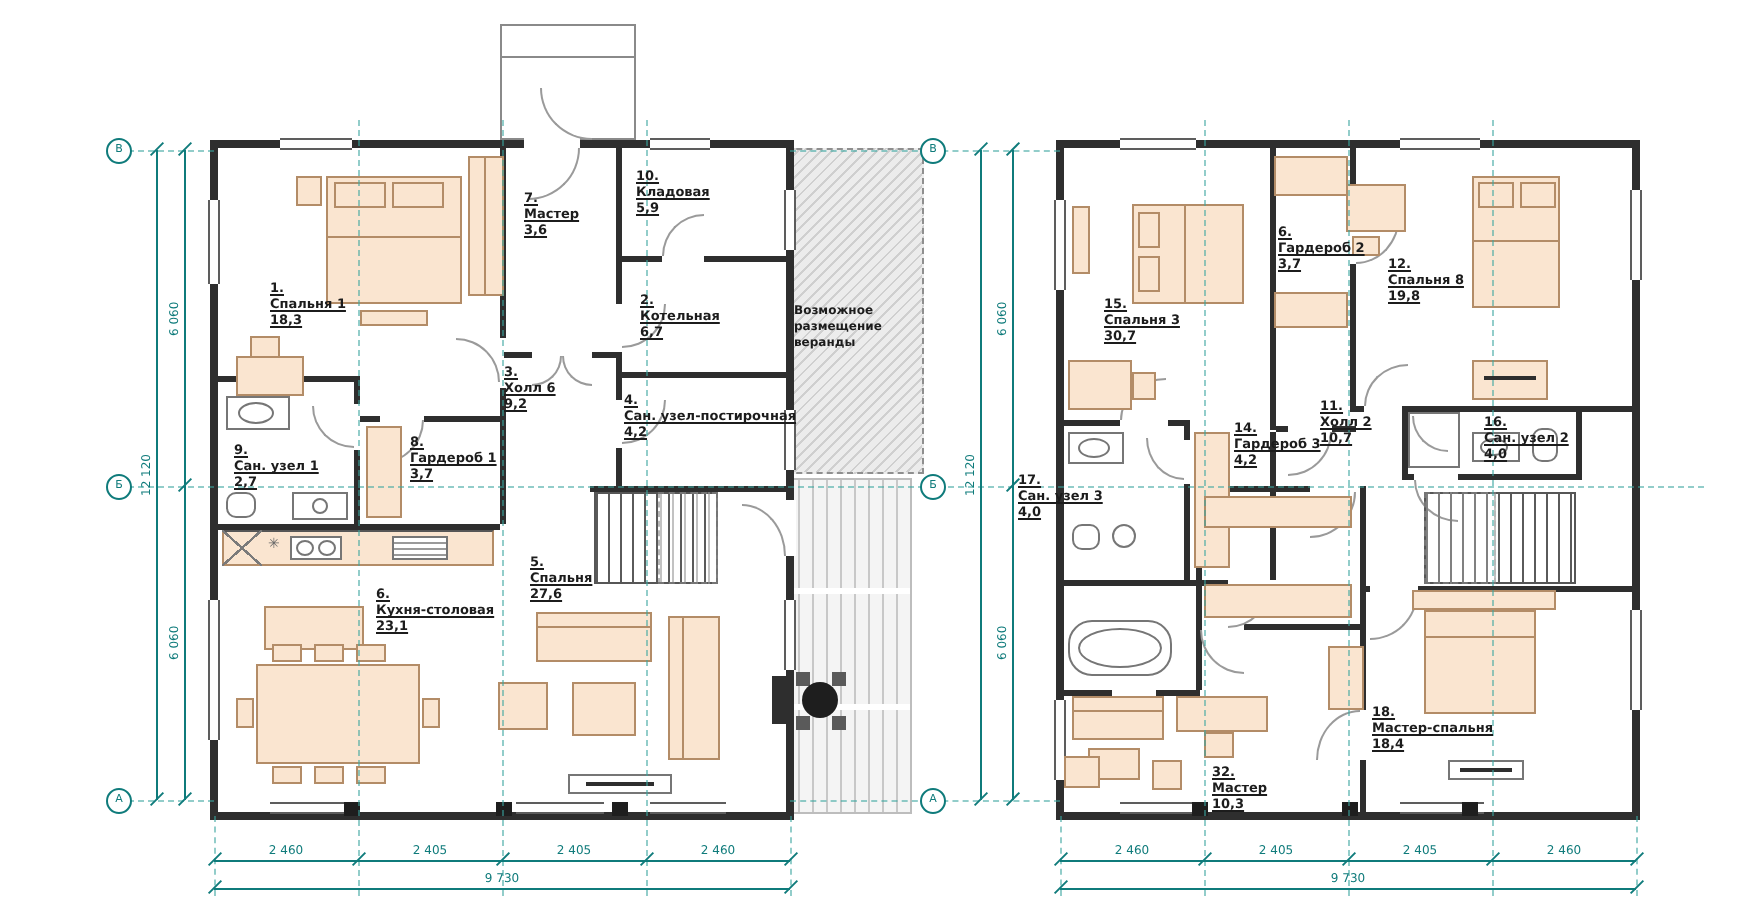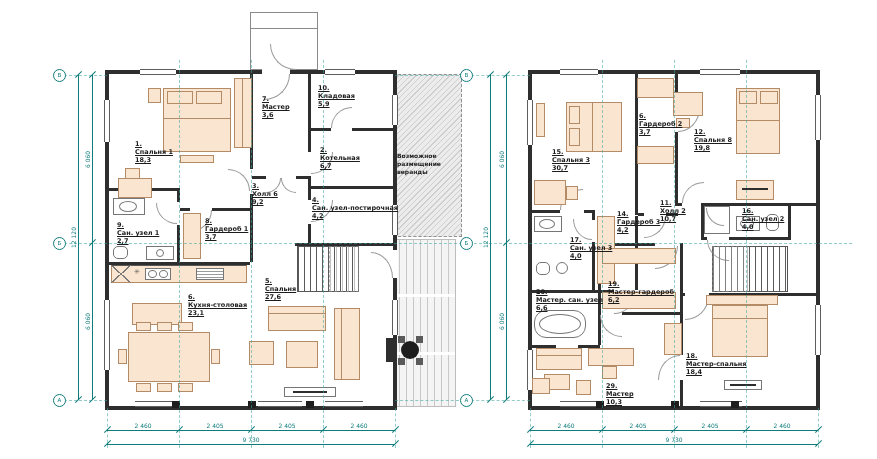--- a/index.html
+++ b/index.html
@@ -343,42 +343,32 @@
   <div class="rlabel" style="left:660px;top:199px">
       <span>11.</span>
       <span>Холл 2</span>
       <span>10,7</span>
     </div>
   <div class="rlabel" style="left:617px;top:210px">
       <span>14.</span>
       <span>Гардероб 3</span>
       <span>4,2</span>
     </div>
-  <div class="rlabel" style="left:570px;top:236px">
+  <div class="rlabel" style="left:509px;top:236px">
       <span>17.</span>
       <span>Сан. узел 3</span>
       <span>4,0</span>
     </div>
   <div class="rlabel" style="left:742px;top:207px">
       <span>16.</span>
       <span>Сан. узел 2</span>
       <span>4,0</span>
     </div>
-  <div class="rlabel" style="left:536px;top:288px">
-      <span>20.</span>
-      <span>Мастер. сан. узел</span>
-      <span>6,6</span>
-    </div>
-  <div class="rlabel" style="left:608px;top:280px">
-      <span>19.</span>
-      <span>Мастер-гардероб</span>
-      <span>6,2</span>
-    </div>
   <div class="rlabel" style="left:606px;top:382px">
-      <span>29.</span>
+      <span>32.</span>
       <span>Мастер</span>
       <span>10,3</span>
     </div>
   <div class="rlabel" style="left:686px;top:352px">
       <span>18.</span>
       <span>Мастер-спальня</span>
       <span>18,4</span>
     </div>
 
   <div class="dimline" style="left:107px;top:430px;width:288px;height:1px"></div>

